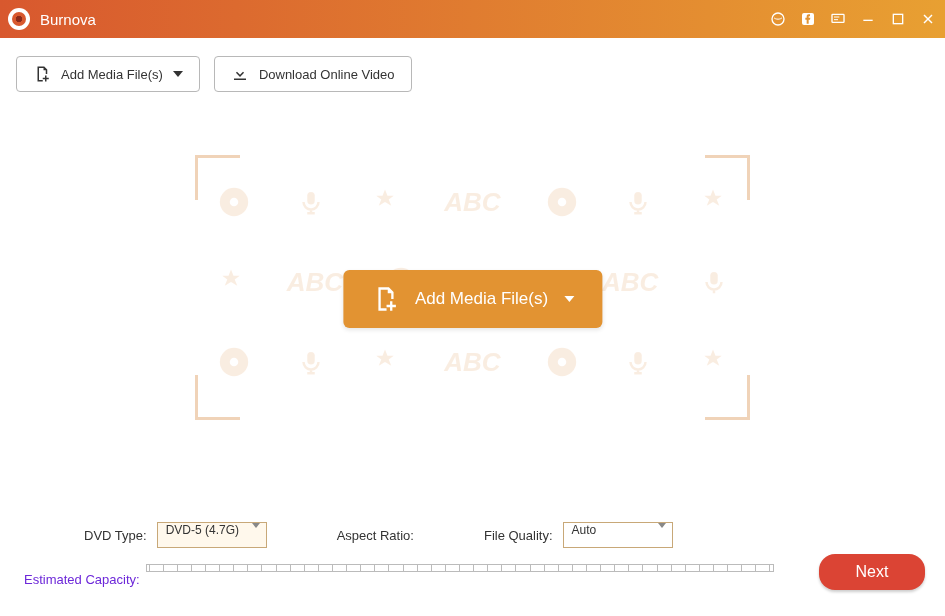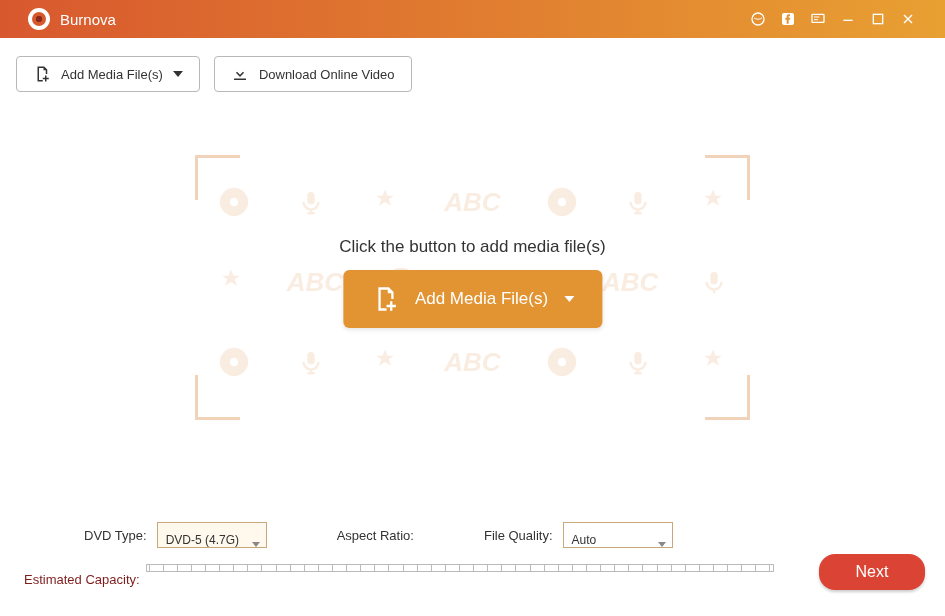--- a/index.html
+++ b/index.html
@@ -3,21 +3,21 @@
   <meta charset="utf-8">
   <style>
     * { margin: 0; padding: 0; box-sizing: border-box; font-family: Arial, sans-serif; }
     body { width: 945px; height: 616px; background: #fff; overflow: hidden; }
     
     .titlebar {
       height: 38px;
       background: linear-gradient(to right, #d8582e, #e8a032);
       display: flex;
       align-items: center;
-      padding: 0 28px;
+      padding: 0 8px;
       color: #fff;
     }
     .titlebar-left { display: flex; align-items: center; gap: 10px; }
     .logo {
       width: 22px; height: 22px;
       border-radius: 50%;
       background: #fff;
       display: flex; align-items: center; justify-content: center;
     }
     .logo-inner {
@@ -125,35 +125,35 @@
     }
     .setting-label { font-size: 13px; color: #333; }
     .select-box {
       height: 26px;
       border: 1px solid #c8a878;
       background: #fff;
       padding: 0 24px 0 8px;
       font-size: 12px;
       color: #333;
       display: flex;
-      align-items: flex-end;
+      align-items: flex-start;
       cursor: pointer;
       position: relative;
       min-width: 110px;
     }
     .select-box .chev-down { position: absolute; right: 6px; border-top-color: #888; border-left-width:4px; border-right-width:4px; border-top-width:5px; }
     .dvd-type-select { background: #fff8ec; }
     .gap-flex { flex: 0 0 50px; }
     
     .capacity-row {
       display: flex;
       align-items: center;
       gap: 6px;
     }
-    .cap-label { font-size: 13px; color: #7f1d1d; }
+    .cap-label { font-size: 13px; color: #6d28d9; }
     .cap-bar {
       flex: 1;
       max-width: 628px;
       position: relative;
       height: 30px;
     }
     .cap-track {
       height: 8px;
       border: 1px solid #bbb;
       background: #fff;
@@ -352,21 +352,20 @@
           <path d="M6 12a6 6 0 0012 0M12 18v3M9 21h6" stroke="#f5dcc5" stroke-width="2" fill="none"></path>
         </svg>
       </div>
     <div class="wm-item">
         <svg width="30" height="30" viewBox="0 0 24 24">
           <path d="M12 2l2 5h5l-4 3 2 5-5-3-5 3 2-5-4-3h5z"></path>
         </svg>
       </div>
   </div>
 
-  <div class="hint-text">Click the button to add media file(s)</div>
 
   <button class="big-add-btn">
     <svg viewBox="0 0 24 24">
         <path d="M6 2h9l4 4v6h-2V7h-3V4H8v16h5v2H6z"></path>
         <path d="M18 14v3h3v2h-3v3h-2v-3h-3v-2h3v-3z"></path>
       </svg>
     <span>Add Media File(s)</span>
     <span class="chev-down"></span>
   </button>
 </div>

